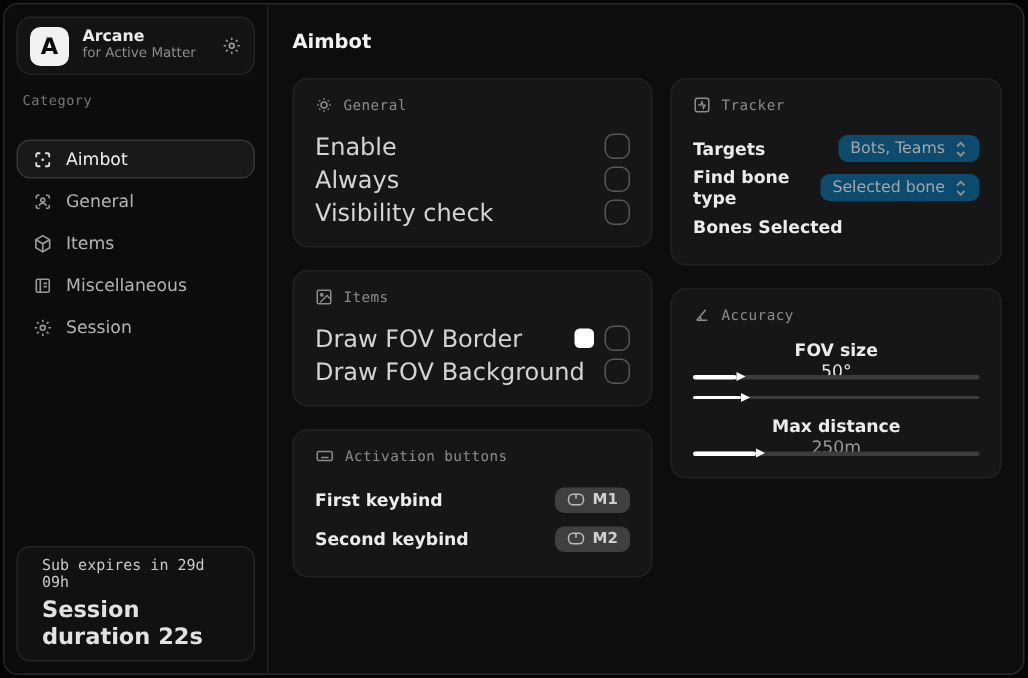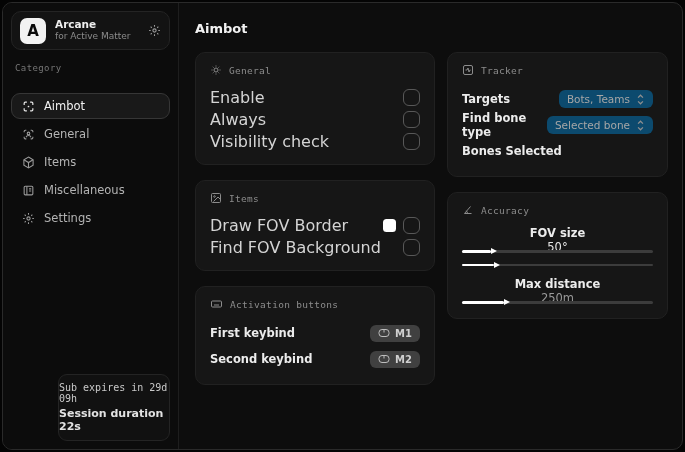--- a/index.html
+++ b/index.html
@@ -23,24 +23,24 @@
   .brand-gear { color:#9a9a9a; display:flex; }
   .cat-label { font-family:"DejaVu Sans Mono","Liberation Mono",monospace;
     font-size:9px; color:#767676; margin:13px 4px 20px 4px; letter-spacing:.4px; }
   .nav-item { display:flex; align-items:center; gap:9px; height:26px;
     padding:0 9px; margin-bottom:2px; border:1px solid transparent;
     border-radius:9px; color:#b4b4b4; font-size:11.5px; cursor:default; }
   .nav-item .nicon { color:#9a9a9a; display:flex; width:14px; justify-content:center; }
   .nav-item.active { background:#191919; border-color:#363636; color:#f1f1f1; }
   .nav-item.active .nicon { color:#e8e8e8; }
   .sub-card { position:absolute; left:8px; right:8px; bottom:8px;
-    border:1px solid #242424; background:#111; border-radius:9px; padding:7px 0;margin-left:47px; }
+    border:1px solid #242424; background:#111; border-radius:9px; padding:7px 16px; }
   .sub-line1 { font-family:"DejaVu Sans Mono","Liberation Mono",monospace;
     font-size:10px; color:#cacaca; margin-bottom:3px; }
-  .sub-line2 { font-size:11px; font-weight:bold; color:#e2e2e2; }
+  .sub-line2 { font-size:15px; font-weight:bold; color:#e2e2e2; }
 
   
   .main { flex:1; padding:18px 14px 0 16px; }
   .page-title { font-size:13px; font-weight:bold; color:#f2f2f2; margin-bottom:16px; }
   .cols { display:flex; gap:12px; align-items:flex-start; }
   .col-left { width:240px; flex:0 0 240px; }
   .col-right { flex:1; }
   .card { background:#161616; border:1px solid #212121; border-radius:10px;
     padding:11px 14px 12px 14px; margin-bottom:15px; }
   .card-head { display:flex; align-items:center; gap:7px;
@@ -140,21 +140,21 @@
       <span>Miscellaneous</span>
     </div>
 
     <div class="nav-item">
       <span class="nicon">
         <svg width="13" height="13" viewBox="0 0 24 24" fill="none" stroke="currentColor" stroke-width="2">
           <circle cx="12" cy="12" r="3"></circle>
           <path d="M12 2v3M12 19v3M2 12h3M19 12h3M4.9 4.9l2.1 2.1M17 17l2.1 2.1M19.1 4.9L17 7M7 17l-2.1 2.1"></path>
         </svg>
       </span>
-      <span>Settings</span>
+      <span>Session</span>
     </div>
 
     <div class="sub-card">
       <div class="sub-line1">Sub expires in 29d 09h</div>
       <div class="sub-line2">Session duration 22s</div>
     </div>
   </div>
 
   <div class="main">
     <div class="page-title">Aimbot</div>
@@ -199,21 +199,21 @@
             <span>Items</span>
           </div>
           <div class="row">
             <span class="row-label">Draw FOV Border</span>
             <span class="right-group">
               <span class="swatch" style="background: rgb(255, 255, 255);"></span>
               <span class="checkbox"></span>
             </span>
           </div>
           <div class="row">
-            <span class="row-label">Find FOV Background</span>
+            <span class="row-label">Draw FOV Background</span>
             <span class="checkbox"></span>
           </div>
         </div>
 
         <div class="card">
           <div class="card-head">
             <span class="cicon">
               <svg width="13" height="12" viewBox="0 0 24 24" fill="none" stroke="currentColor" stroke-width="2">
                 <rect x="2" y="6" width="20" height="12" rx="2"></rect>
                 <path d="M6 10h.01M10 10h.01M14 10h.01M18 10h.01M7 14h10"></path>

